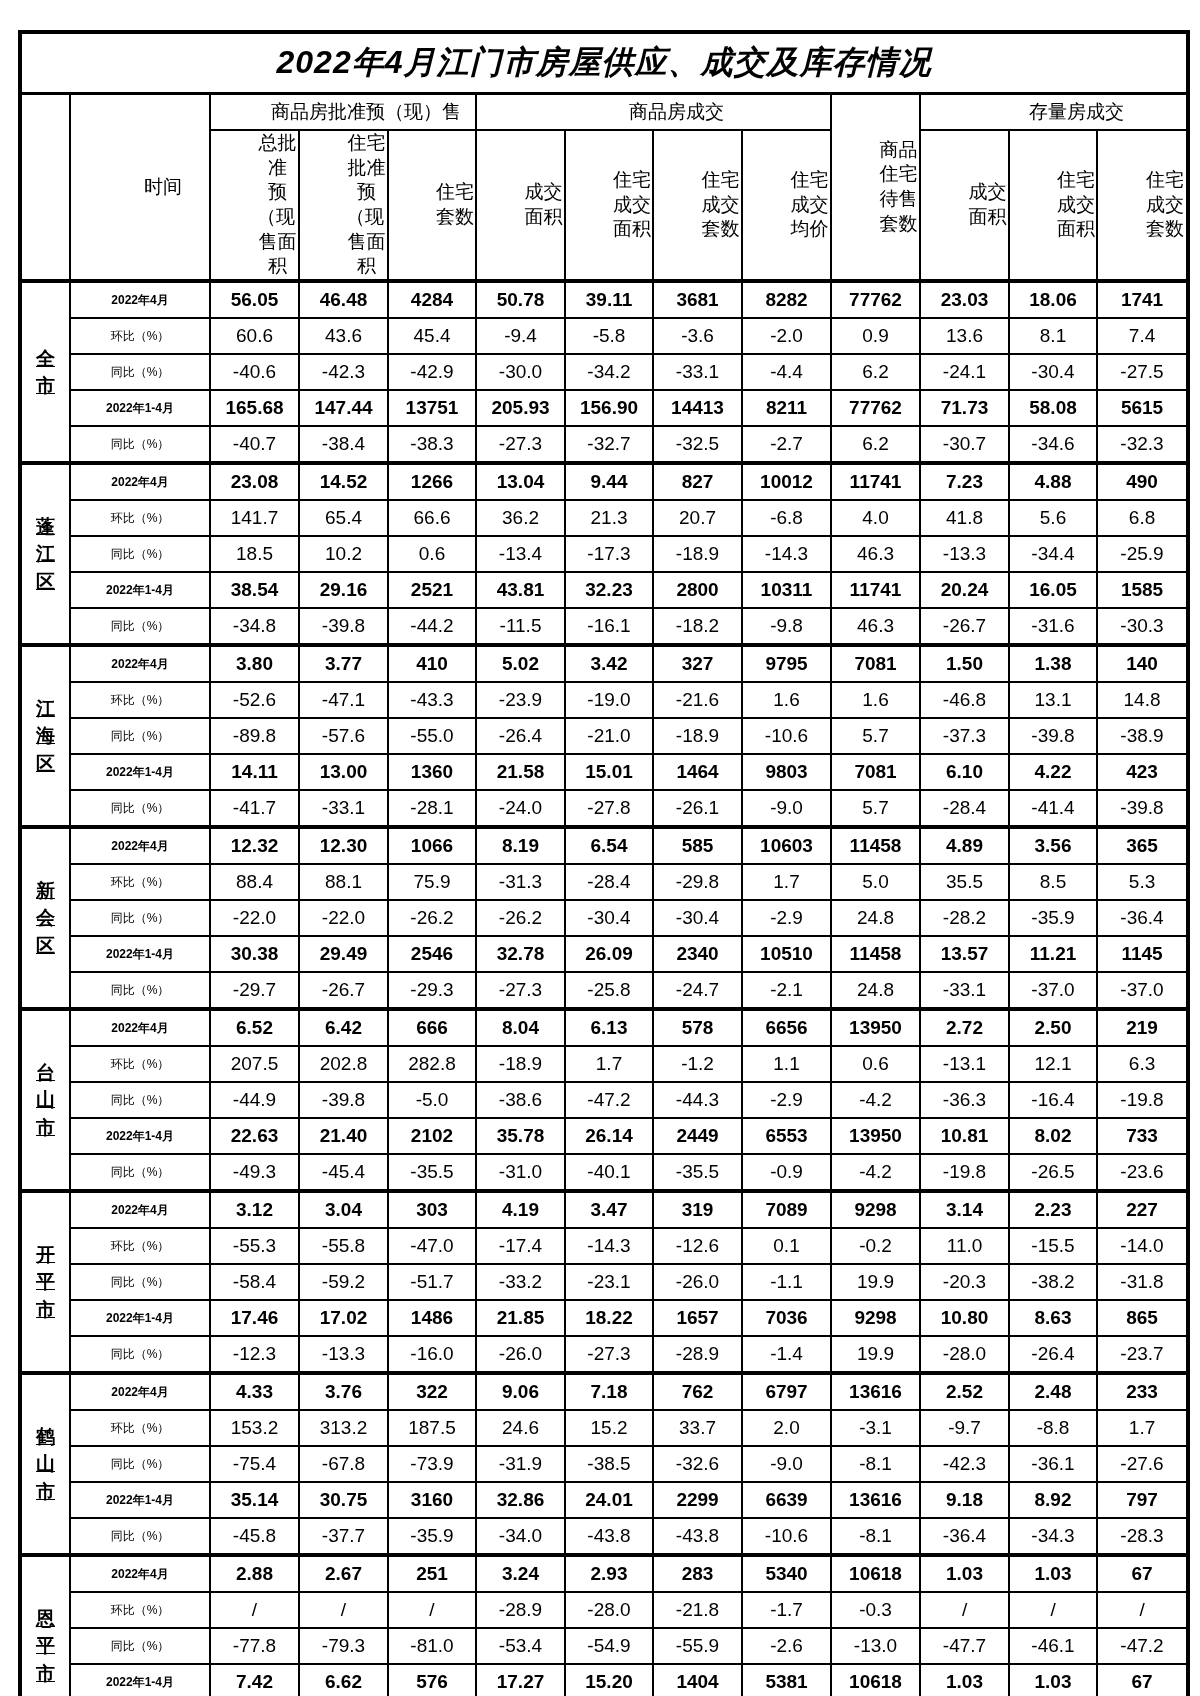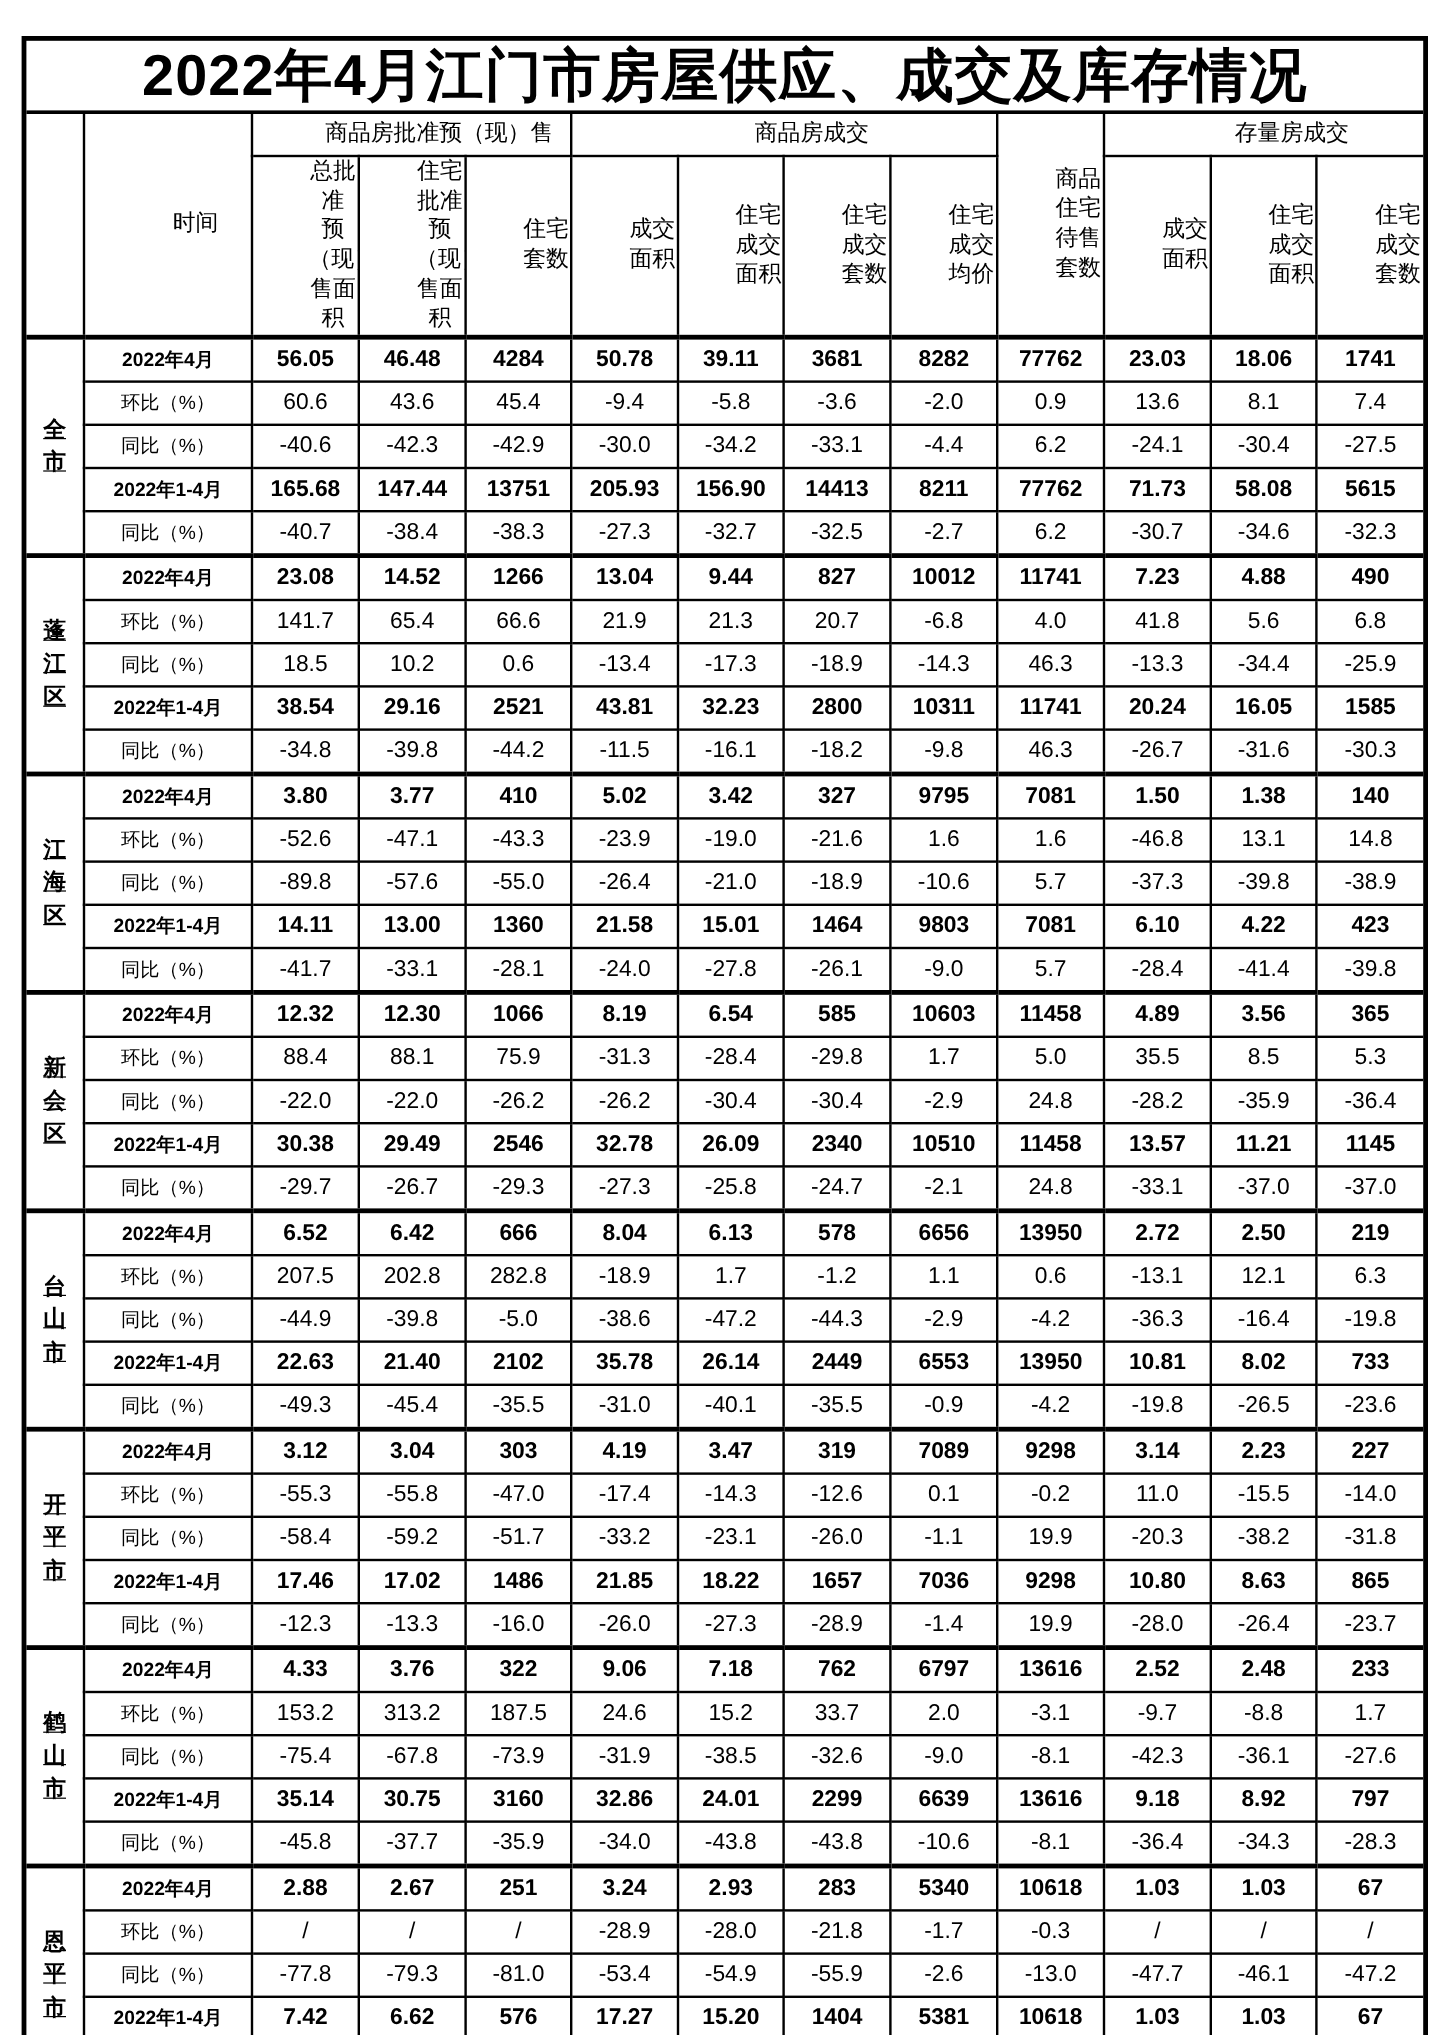--- a/index.html
+++ b/index.html
@@ -1,30 +1,30 @@
 <!DOCTYPE html>
 <html><head>
 <meta charset="utf-8">
 <style>
   html,body{margin:0;padding:0;background:#ffffff;}
   body{width:1200px;height:1696px;position:relative;
        font-family:"Liberation Sans","DejaVu Sans",sans-serif;color:#000;}
   .sheet{position:absolute;left:18px;top:30px;width:1164px;border:4px solid #000;background:#fff;}
   .title-bar{height:58px;border-bottom:3px solid #000;display:flex;align-items:center;justify-content:center;}
-  .title-text{font-size:48px;font-weight:bold;letter-spacing:1px;white-space:nowrap;}
+  .title-text{font-size:32px;font-weight:bold;letter-spacing:1px;white-space:nowrap;font-style:italic;}
   table{width:100%;border-collapse:collapse;table-layout:fixed;}
   th,td{border:2px solid #000;text-align:center;vertical-align:middle;padding:0;
         font-size:19px;overflow:hidden;}
   thead th{font-weight:normal;line-height:1.3;padding-left:46px;}
   tr.h1 th{height:34px;}
   tr.h2 th{height:84px;white-space:pre-line;}
   th.standalone{white-space:pre-line;}
   .vert{width:1.15em;margin:0 auto;word-break:break-all;line-height:1.45;white-space:normal;text-decoration:underline;}
   tbody td{height:34px;}
-  tbody td.row-label{font-size:16px;}
+  tbody td.row-label{font-size:12px;}
   tr.bold-row td{font-weight:bold;}
   tr.group-first td{border-top:4px solid #000;}
   thead tr.h1 th{border-top:none;}
   th:first-child,td:first-child{border-left:none;}
   th:last-child,td:last-child{border-right:none;margin-top:30px;}
   .footer-bar{border-top:3px solid #000;min-height:36px;display:flex;align-items:center;
               font-size:18px;padding:4px 6px;white-space:pre;}
 </style>
 </head>
 <body>
@@ -183,21 +183,21 @@
           <td class="num">11741</td>
           <td class="num">7.23</td>
           <td class="num">4.88</td>
           <td class="num">490</td>
         </tr>
         <tr>
           <td class="row-label">环比（%）</td>
           <td class="num">141.7</td>
           <td class="num">65.4</td>
           <td class="num">66.6</td>
-          <td class="num">21.9</td>
+          <td class="num">36.2</td>
           <td class="num">21.3</td>
           <td class="num">20.7</td>
           <td class="num">-6.8</td>
           <td class="num">4.0</td>
           <td class="num">41.8</td>
           <td class="num">5.6</td>
           <td class="num">6.8</td>
         </tr>
         <tr>
           <td class="row-label">同比（%）</td>

